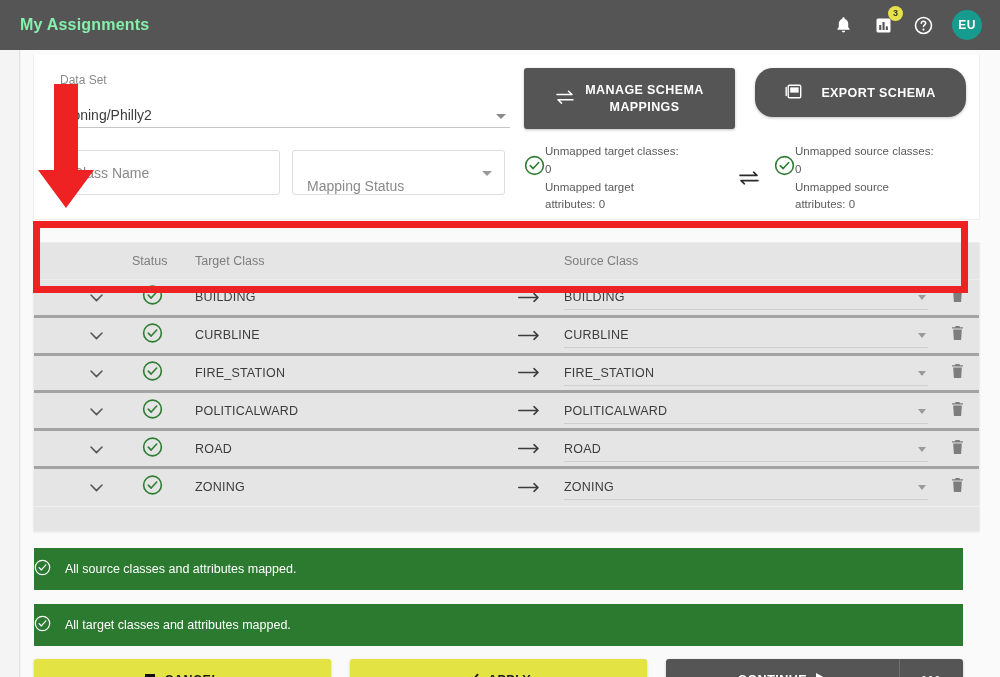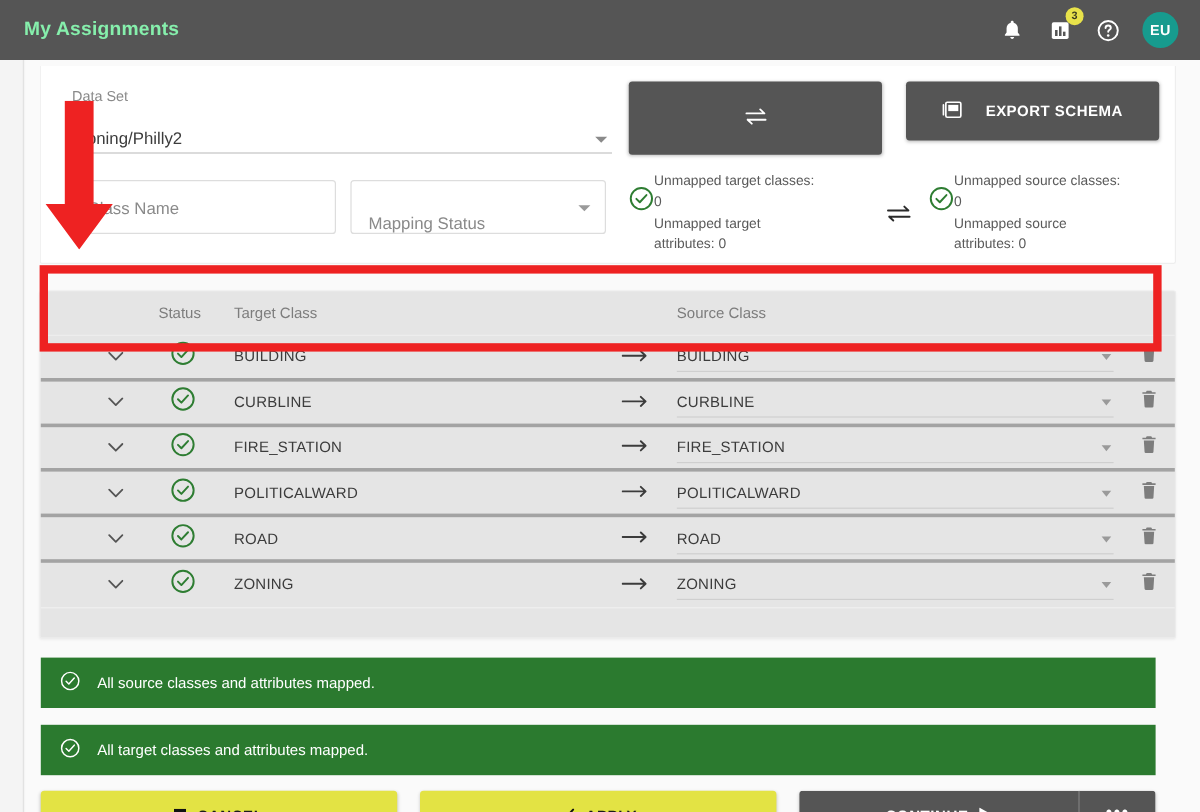--- a/index.html
+++ b/index.html
@@ -114,21 +114,21 @@
   .btn-dark {
     position: absolute; background: #555555; color: #ffffff;
     border: none; border-radius: 3px; cursor: pointer;
     font-family: "Liberation Sans", sans-serif;
     font-size: 12.5px; font-weight: bold; letter-spacing: .4px;
     display: flex; align-items: center; justify-content: center;
     box-shadow: 0 1px 3px rgba(0,0,0,.25);
   }
   #manage-btn { left: 490px; top: 13px; width: 211px; height: 61px; gap: 10px; }
   #manage-btn .mlabel { text-align: center; line-height: 1.35; }
-  #export-btn { left: 721px; top: 13px; width: 211px; height: 49px; gap: 19px; }
+  #export-btn { left: 721px; top: 13px; width: 211px; height: 49px; gap: 19px; border-radius: 18px; }
 
   
   .summary {
     position: absolute; left: 490px; top: 88px; width: 450px; height: 70px;
     display: flex; align-items: flex-start;
   }
   .sum-block { display: flex; align-items: flex-start; width: 200px; }
   .sum-text { font-size: 11.5px; color: #5a5a5a; line-height: 1.55; }
   .sum-swap { width: 50px; display: flex; align-items: center; justify-content: center;
               height: 70px; color: #2b2b2b; }
@@ -172,21 +172,21 @@
     width: 0; height: 0; border-left: 4px solid transparent;
     border-right: 4px solid transparent; border-top: 5px solid #9a9a9a;
   }
   .cell-trash { position: absolute; left: 917px; top: 50%; transform: translateY(-50%);
                 color: #7d7d7d; cursor: pointer; }
 
   
   .banner {
     position: absolute; left: 13px; width: 929px; height: 42px;
     background: #2b7a2f; color: #ffffff;
-    display: flex; align-items: center; gap: 14px; padding-left: 16px;
+    display: flex; align-items: center; gap: 14px; 
     font-size: 12.5px;
   }
   #banner-source { top: 498px; }
   #banner-target { top: 554px; }
 
   
   .btn-yellow {
     position: absolute; height: 42px; background: #e3e344; color: #1b1b1b;
     border: none; border-radius: 3px; cursor: pointer;
     font-family: "Liberation Sans", sans-serif;
@@ -290,20 +290,24 @@
         <span>Mapping Status</span>
         <span class="caret"></span>
       </div>
 
       <button class="btn-dark" id="manage-btn">
         <span>
           <svg width="20" height="16" viewBox="0 0 20 16" fill="none" stroke="#ffffff" stroke-width="1.5" stroke-linecap="round" stroke-linejoin="round">
             <path d="M2 5.5h15M13.5 2.2 17 5.5"></path>
             <path d="M18 10.8H3M6.5 14.1 3 10.8"></path>
           </svg>
+        </span>
+        <span class="mlabel">
+          <span>MANAGE SCHEMA</span><br>
+          <span>MAPPINGS</span>
         </span>
       </button>
 
       <button class="btn-dark" id="export-btn">
         <span>
           <svg width="17" height="15" viewBox="0 0 17 15" fill="none">
             <rect x="3.2" y="1.2" width="12.5" height="12.5" rx="1.2" stroke="#ffffff" stroke-width="1.4"></rect>
             <rect x="5.2" y="3.4" width="8.4" height="5.2" fill="#ffffff"></rect>
             <path d="M1.2 3.4v8.2" stroke="#ffffff" stroke-width="1.4" stroke-linecap="round"></path>
           </svg>

